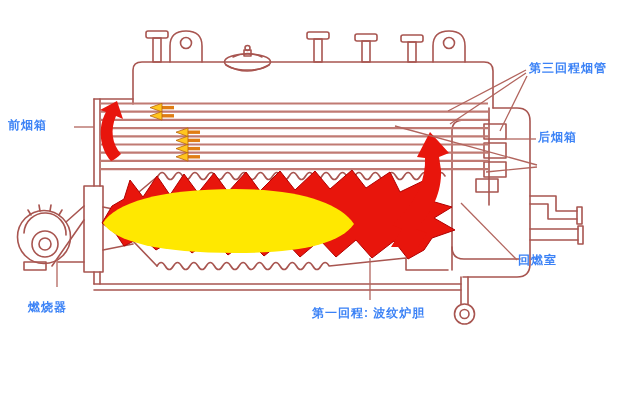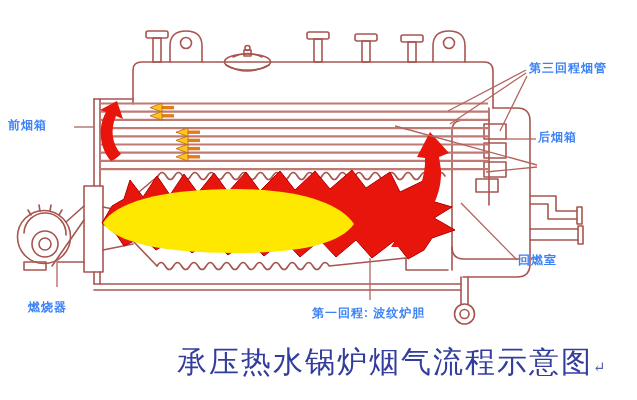--- a/index.html
+++ b/index.html
@@ -179,16 +179,13 @@
     </g>
   </svg>
 
   <div class="lbl l-front">前烟箱</div>
   <div class="lbl l-third">第三回程烟管</div>
   <div class="lbl l-rearbox">后烟箱</div>
   <div class="lbl l-chamber">回燃室</div>
   <div class="lbl l-burner">燃烧器</div>
   <div class="lbl l-first">第一回程: 波纹炉胆</div>
 
-  <div class="title">
-    <span>承压热水锅炉烟气流程示意图</span><span class="pmark">↵</span>
-  </div>
 </div>
 
 </body></html>

